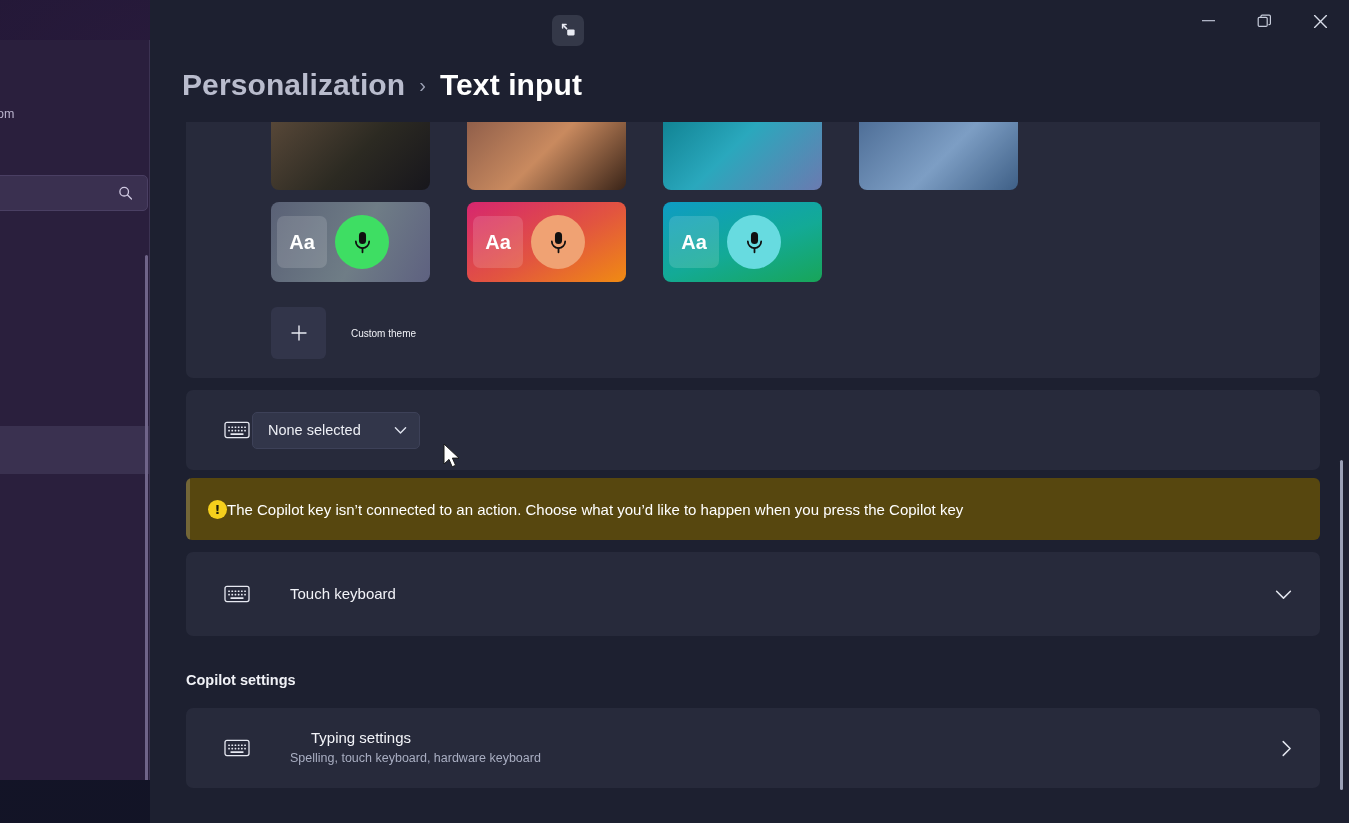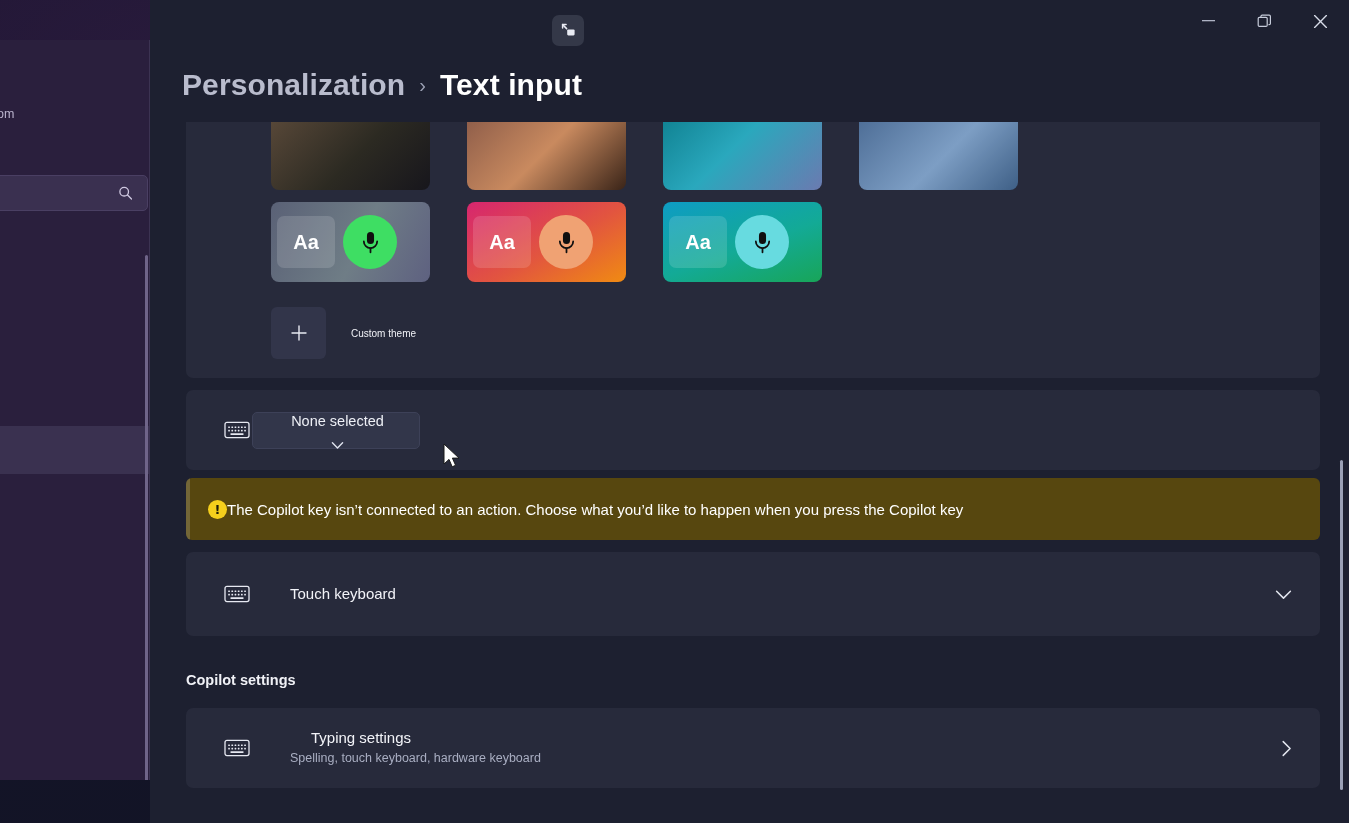--- a/index.html
+++ b/index.html
@@ -103,21 +103,21 @@
   .theme-grid {
     position: absolute; left: 85px; top: 100px;
     display: grid; grid-template-columns: repeat(4, 188px); gap: 0 8px;
   }
   .tile {
     width: 159px; height: 80px; border-radius: 8px;
     display: flex; align-items: center; gap: 0;
     overflow: hidden; position: relative;
   }
   .tile .aa {
-    width: 58px; height: 52px; margin-left: 6px;
+    width: 50px; height: 52px; margin-left: 6px;
     border-radius: 7px; background: rgba(255,255,255,.14);
     display: flex; align-items: center; justify-content: center;
     color: #fff; font-size: 20px; font-weight: 600;
   }
   .tile .mic {
     width: 54px; height: 54px; border-radius: 50%;
     margin-left: 8px;
     display: flex; align-items: center; justify-content: center;
   }
   .tile .mic svg { width: 21px; height: 25px; }
@@ -149,21 +149,21 @@
   .row-txt { margin-left: 38px; flex: 1 1 auto; min-width: 0; }
   .row-title { font-size: 15px; color: #f2f3f8; line-height: 1.35; }
   .row-sub { font-size: 12.5px; color: #a9aec2; line-height: 1.4; margin-top: 2px; }
   .row-right { margin-right: 28px; display: flex; align-items: center; }
 
   .dropdown {
     height: 37px; min-width: 168px;
     background: #32364a; border: 1px solid #3d4158;
     border-radius: 5px;
     display: flex; align-items: center; justify-content: space-between;
-    padding: 0 12px 0 15px; gap: 12px; flex-direction: column;
+    padding: 0 12px 0 15px; gap: 12px;
   }
   .dd-label { font-size: 14.5px; color: #eef0f6; }
 
   
   .warn {
     position: absolute; left: 36px; top: 356px;
     width: 1134px; height: 62px;
     background: #57470f; border-radius: 6px;
     display: flex; align-items: center; overflow: hidden;
   }

